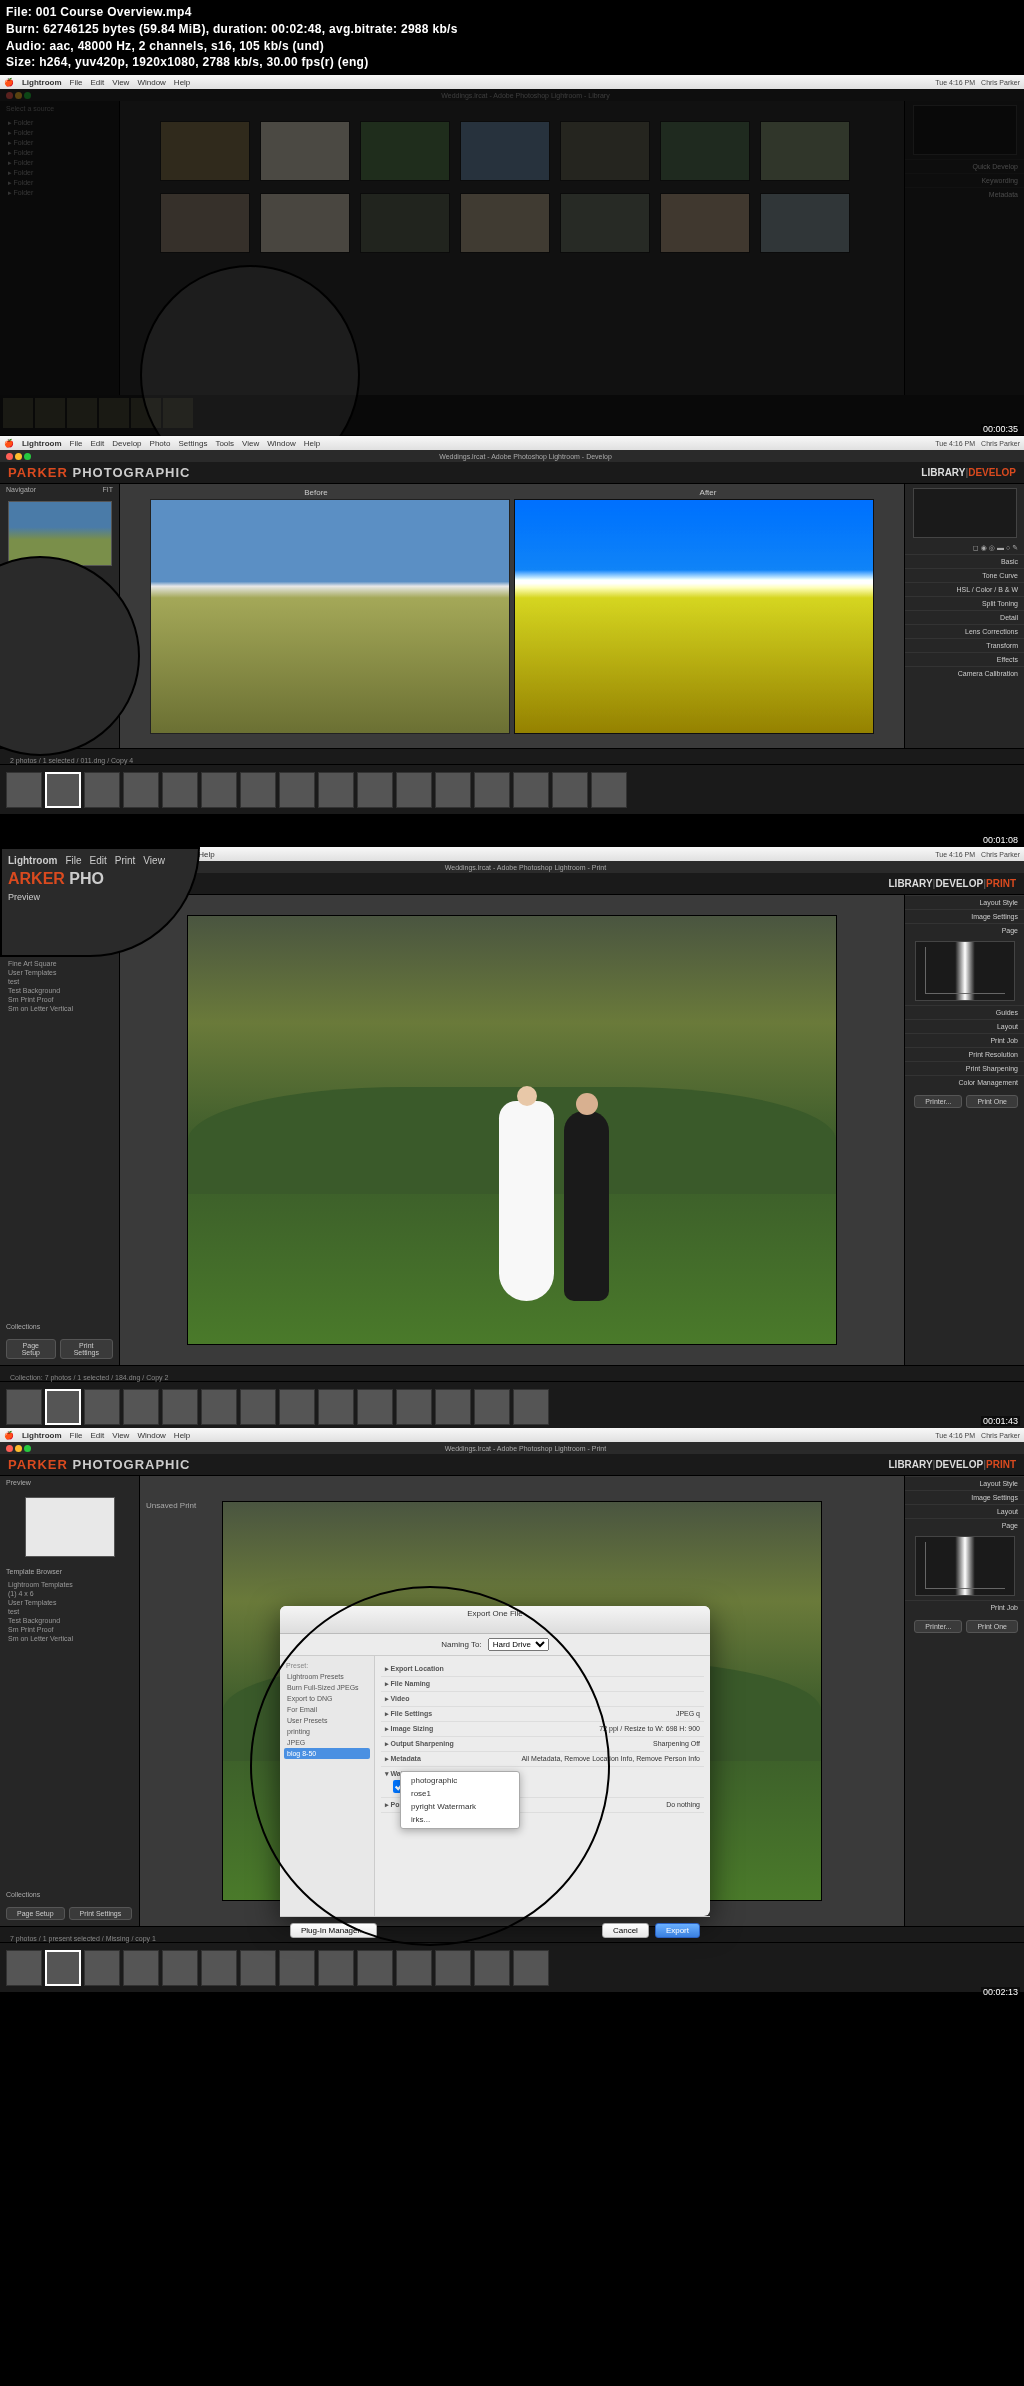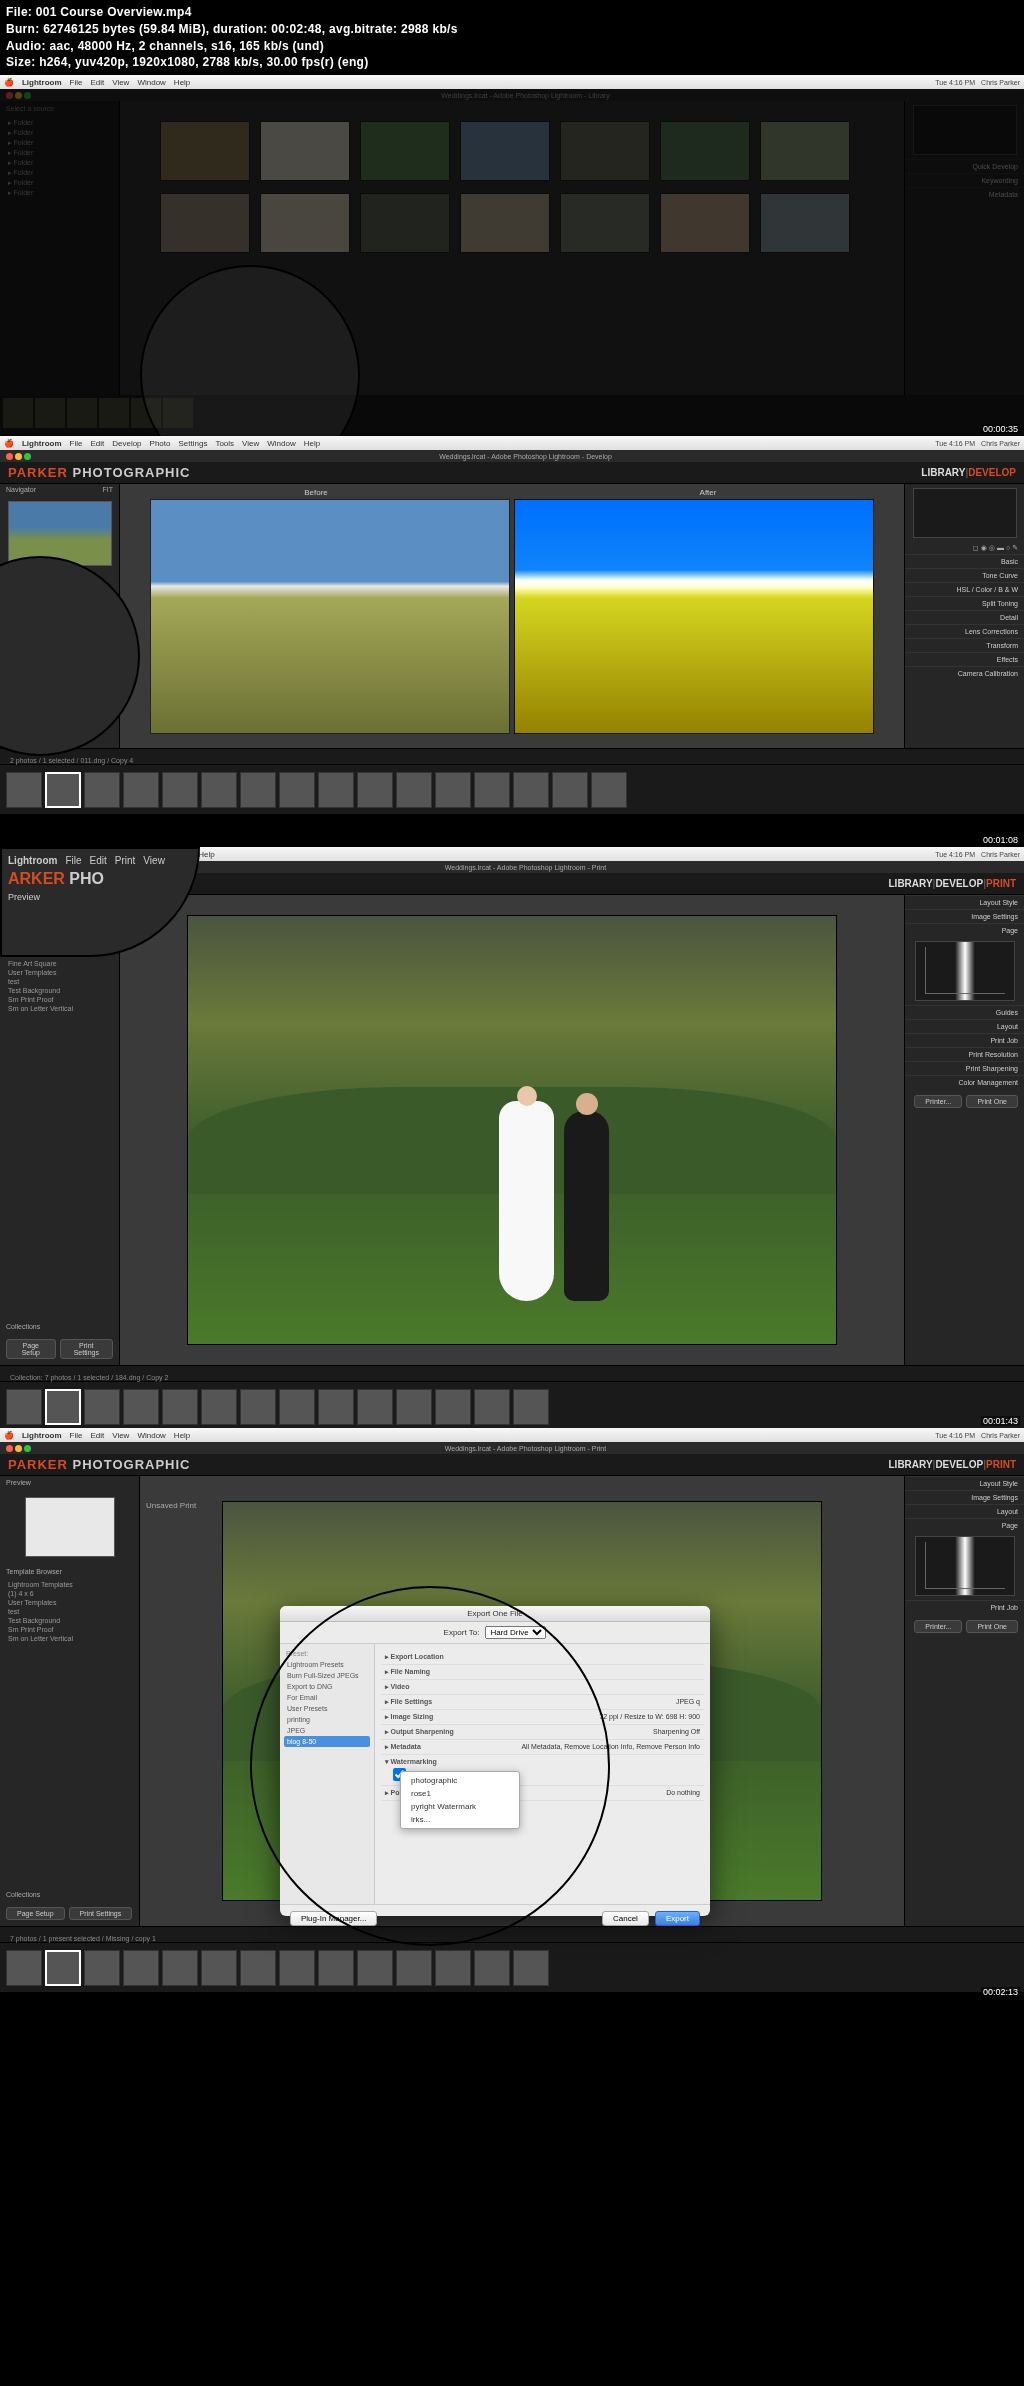--- a/index.html
+++ b/index.html
@@ -76,21 +76,21 @@
 .ws-tall { height: 470px; }
 .ws-med { height: 450px; }
 .ws-sm { height: 300px; }
 
 .zoom-lens { position: absolute; top: 0; left: 0; width: 200px; height: 110px; border-radius: 0 0 200px 0; border: 2px solid #000; background: #2a2a2a; overflow: hidden; display: flex; flex-direction: column; padding: 6px; }
 .zoom-lens .zmenu { font-size: 10px; color: #ccc; display: flex; gap: 8px; margin-bottom: 4px; }
 .zoom-lens .zbrand { font-size: 16px; font-weight: bold; }
 
 
 .dialog { position: absolute; left: 280px; top: 130px; width: 430px; height: 310px; background: #ececec; border-radius: 6px; box-shadow: 0 8px 30px rgba(0,0,0,0.6); font-size: 8px; color: #333; }
-.dialog-header { height: 16px; background: linear-gradient(#f5f5f5,#ddd); border-radius: 6px 6px 0 0; text-align: center; font-size: 8px; line-height: 16px; border-bottom: 1px solid #bbb; }
+.dialog-header { height: 28px; background: linear-gradient(#f5f5f5,#ddd); border-radius: 6px 6px 0 0; text-align: center; font-size: 8px; line-height: 16px; border-bottom: 1px solid #bbb; }
 .dialog-body { display: flex; height: 260px; }
 .dlg-sidebar { width: 95px; background: #e8e8e8; border-right: 1px solid #ccc; padding: 4px; font-size: 7px; }
 .dlg-sidebar .ditem { padding: 2px 3px; color: #555; cursor: pointer; }
 .dlg-sidebar .ditem.sel { background: #4a90e2; color: #fff; border-radius: 2px; }
 .dlg-main { flex: 1; padding: 6px; font-size: 7px; }
 .dlg-row { padding: 3px 4px; border-bottom: 1px solid #ddd; display: flex; justify-content: space-between; color: #333; }
 .dlg-row .k { font-weight: bold; color: #555; }
 .dlg-footer { height: 28px; display: flex; justify-content: flex-end; align-items: center; gap: 6px; padding: 0 10px; border-top: 1px solid #ccc; }
 .dlg-btn { padding: 2px 10px; font-size: 8px; border-radius: 3px; border: 1px solid #aaa; background: linear-gradient(#fff,#e8e8e8); cursor: pointer; }
 .dlg-btn.primary { background: linear-gradient(#6ab0ff,#3a80e0); color: #fff; border-color: #2a60c0; }
@@ -110,21 +110,21 @@
 .f1-fs { position: absolute; bottom: 0; left: 0; right: 0; height: 40px; background: #1a1a1a; display: flex; gap: 2px; padding: 3px; }
 .f1-fs .t { width: 30px; height: 30px; background: #4a4a3a; }
 
 </style>
 </head>
 <body>
 
 <div class="meta-block">
   <div><span>File:</span> <span>001 Course Overview.mp4</span></div>
   <div><span>Burn:</span> <span>62746125 bytes (59.84 MiB), duration: 00:02:48, avg.bitrate: 2988 kb/s</span></div>
-  <div><span>Audio:</span> <span>aac, 48000 Hz, 2 channels, s16, 165 kb/s (und)</span></div>
+  <div><span>Audio:</span> <span>aac, 48000 Hz, 2 channels, s16, 105 kb/s (und)</span></div>
   <div><span>Size:</span> <span>h264, yuv420p, 1920x1080, 2788 kb/s, 30.00 fps(r) (eng)</span></div>
 </div>
 
 <div class="frame" style="height:360px;">
   <div class="menubar">
     <div class="left">
       <span>🍎</span>
       <b>Lightroom</b>
       <span>File</span>
       <span>Edit</span>
@@ -500,21 +500,21 @@
       <div class="section">Print Job</div>
       <div style="padding:6px;display:flex;gap:4px;justify-content:flex-end;">
         <button class="dlg-btn" style="font-size:7px;background:#3a3a3a;color:#ccc;border-color:#555;">Printer...</button>
         <button class="dlg-btn" style="font-size:7px;background:#3a3a3a;color:#ccc;border-color:#555;">Print One</button>
       </div>
     </div>
 
     <div class="dialog">
       <div class="dialog-header">Export One File</div>
       <div style="padding:4px 10px;font-size:8px;display:flex;gap:6px;align-items:center;justify-content:center;border-bottom:1px solid #ccc;">
-        <span>Export To:</span>
+        <span>Naming To:</span>
         <select style="font-size:8px;"><option>Hard Drive</option></select>
       </div>
       <div class="dialog-body">
         <div class="dlg-sidebar">
           <div style="font-size:7px;color:#888;padding:2px;">Preset:</div>
           <div class="ditem">Lightroom Presets</div>
           <div class="ditem">Burn Full-Sized JPEGs</div>
           <div class="ditem">Export to DNG</div>
           <div class="ditem">For Email</div>
           <div class="ditem">User Presets</div>

